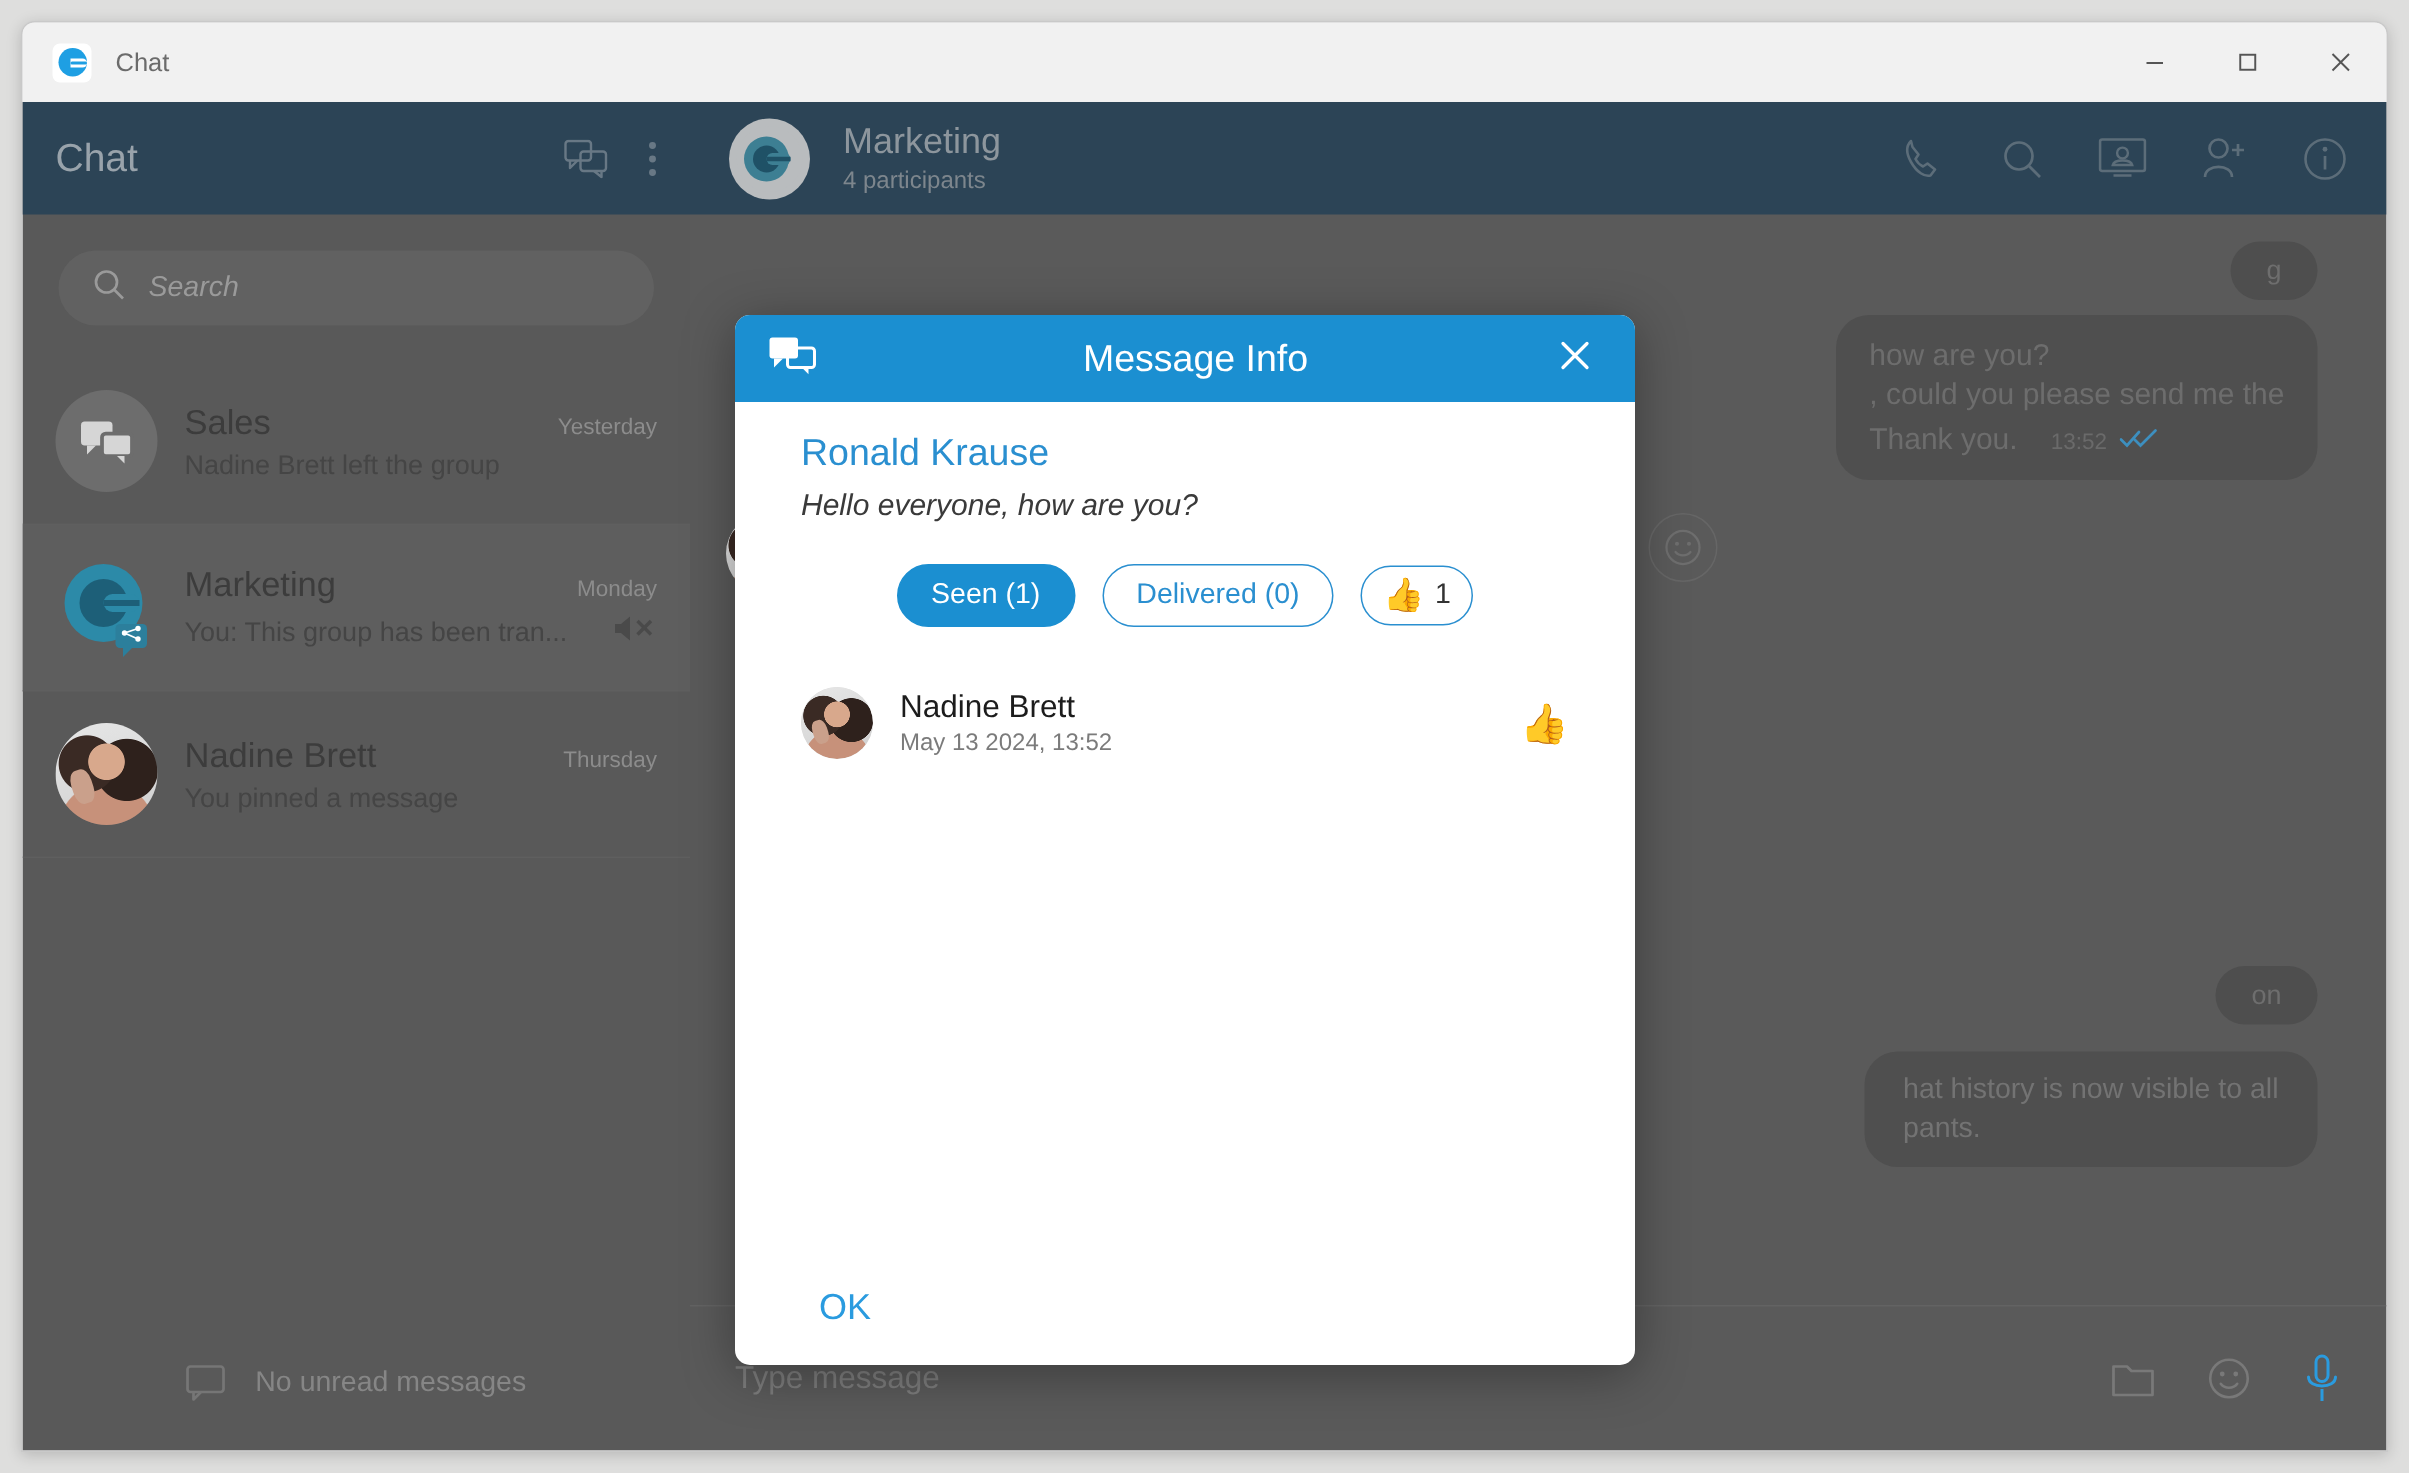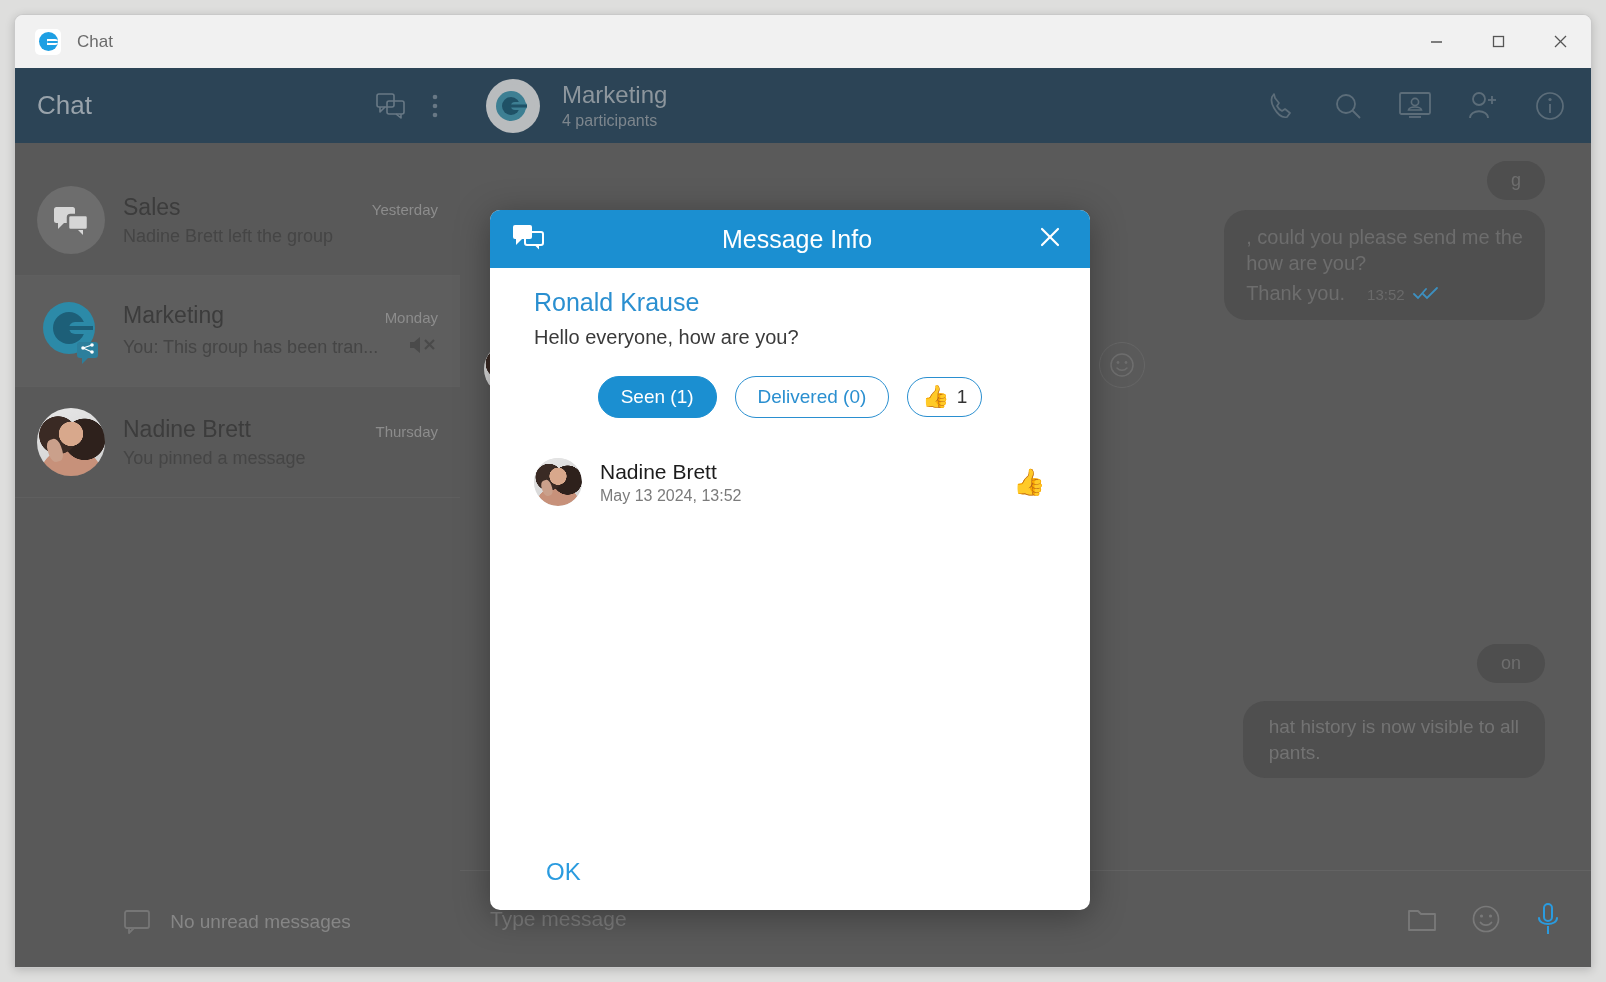--- a/index.html
+++ b/index.html
@@ -199,21 +199,21 @@
     display:flex; align-items:center; padding:0 22px;
     flex:0 0 58px;
   }
   #modal-title{
     color:#fff; font-size:25px; margin-left:18px; flex:1;text-align:center;
   }
   #modal-close{ color:#fff; font-size:27px; line-height:1; padding:4px 6px;}
   #modal-body{ flex:1; padding:20px 44px 0 44px; overflow:hidden; }
   #msg-author{ font-size:25px; color:#2a8fd0; }
   #msg-preview{
-    font-size:20px; color:#3a3a3a; margin-top:9px;
+    font-size:20px; font-style:italic; color:#3a3a3a; margin-top:9px;
   }
   #tabs{ display:flex; justify-content:center; align-items:center; margin-top:27px;}
   .pill{
     border-radius:22px; padding:9px 22px; font-size:19px;
     border:1px solid #2a8fd0;
   }
   .pill.active{ background:#1b8fd1; color:#fff; border-color:#1b8fd1; }
   .pill.outline{ background:#fff; color:#2a8fd0; margin-left:18px; }
   .pill.reaction{
     background:#fff; color:#333; margin-left:18px;
@@ -302,20 +302,29 @@
         </div>
         <div class="side-ico">
           <svg width="6" height="26" viewBox="0 0 6 26">
             <circle cx="3" cy="4" r="2.3" fill="#9aa4ac"></circle>
             <circle cx="3" cy="13" r="2.3" fill="#9aa4ac"></circle>
             <circle cx="3" cy="22" r="2.3" fill="#9aa4ac"></circle>
           </svg>
         </div>
       </div>
 
+      <div id="search-wrap">
+        <span>
+          <svg width="24" height="24" viewBox="0 0 24 24">
+            <circle cx="10" cy="10" r="7" fill="none" stroke="#9a9a9a" stroke-width="1.8"></circle>
+            <line x1="15" y1="15" x2="21" y2="21" stroke="#9a9a9a" stroke-width="1.8"></line>
+          </svg>
+        </span>
+        <input id="search-input" type="text" placeholder="Search" style="">
+      </div>
 
       <div id="chat-list">
 
         <div class="chat-item">
           <div class="ci-avatar">
             <svg width="38" height="32" viewBox="0 0 38 32">
               <rect x="2" y="3" width="21" height="16" rx="2.5" fill="#d6d6d6"></rect>
               <path d="M6 19 L6 25 L12 19 Z" fill="#d6d6d6"></path>
               <rect x="16" y="11" width="20" height="15" rx="2.5" fill="#d6d6d6" stroke="#6d6d6d" stroke-width="2.5"></rect>
               <path d="M31 26 L31 31 L26 26 Z" fill="#d6d6d6"></path>
@@ -445,22 +454,22 @@
       </div>
 
       <div id="chat-scroll">
 
         <div class="msg-row out" style="margin-top:18px;">
           <div class="sys-chip">g</div>
         </div>
 
         <div class="msg-row out" style="margin-top:10px;">
           <div class="bubble">
+            <div>how are you?</div>
             <div>, could you please send me the</div>
-            <div>how are you?</div>
             <div style="display:flex;align-items:baseline;">
               <span>Thank you.</span>
               <span class="meta">13:52</span>
               <span class="meta" style="margin-left:8px;">
                 <svg width="26" height="14" viewBox="0 0 26 14">
                   <path d="M1 8 L5 12 L13 3" fill="none" stroke="#3d8fbf" stroke-width="1.8" stroke-linecap="round"></path>
                   <path d="M10 8 L14 12 L24 2" fill="none" stroke="#3d8fbf" stroke-width="1.8" stroke-linecap="round"></path>
                 </svg>
               </span>
             </div>

